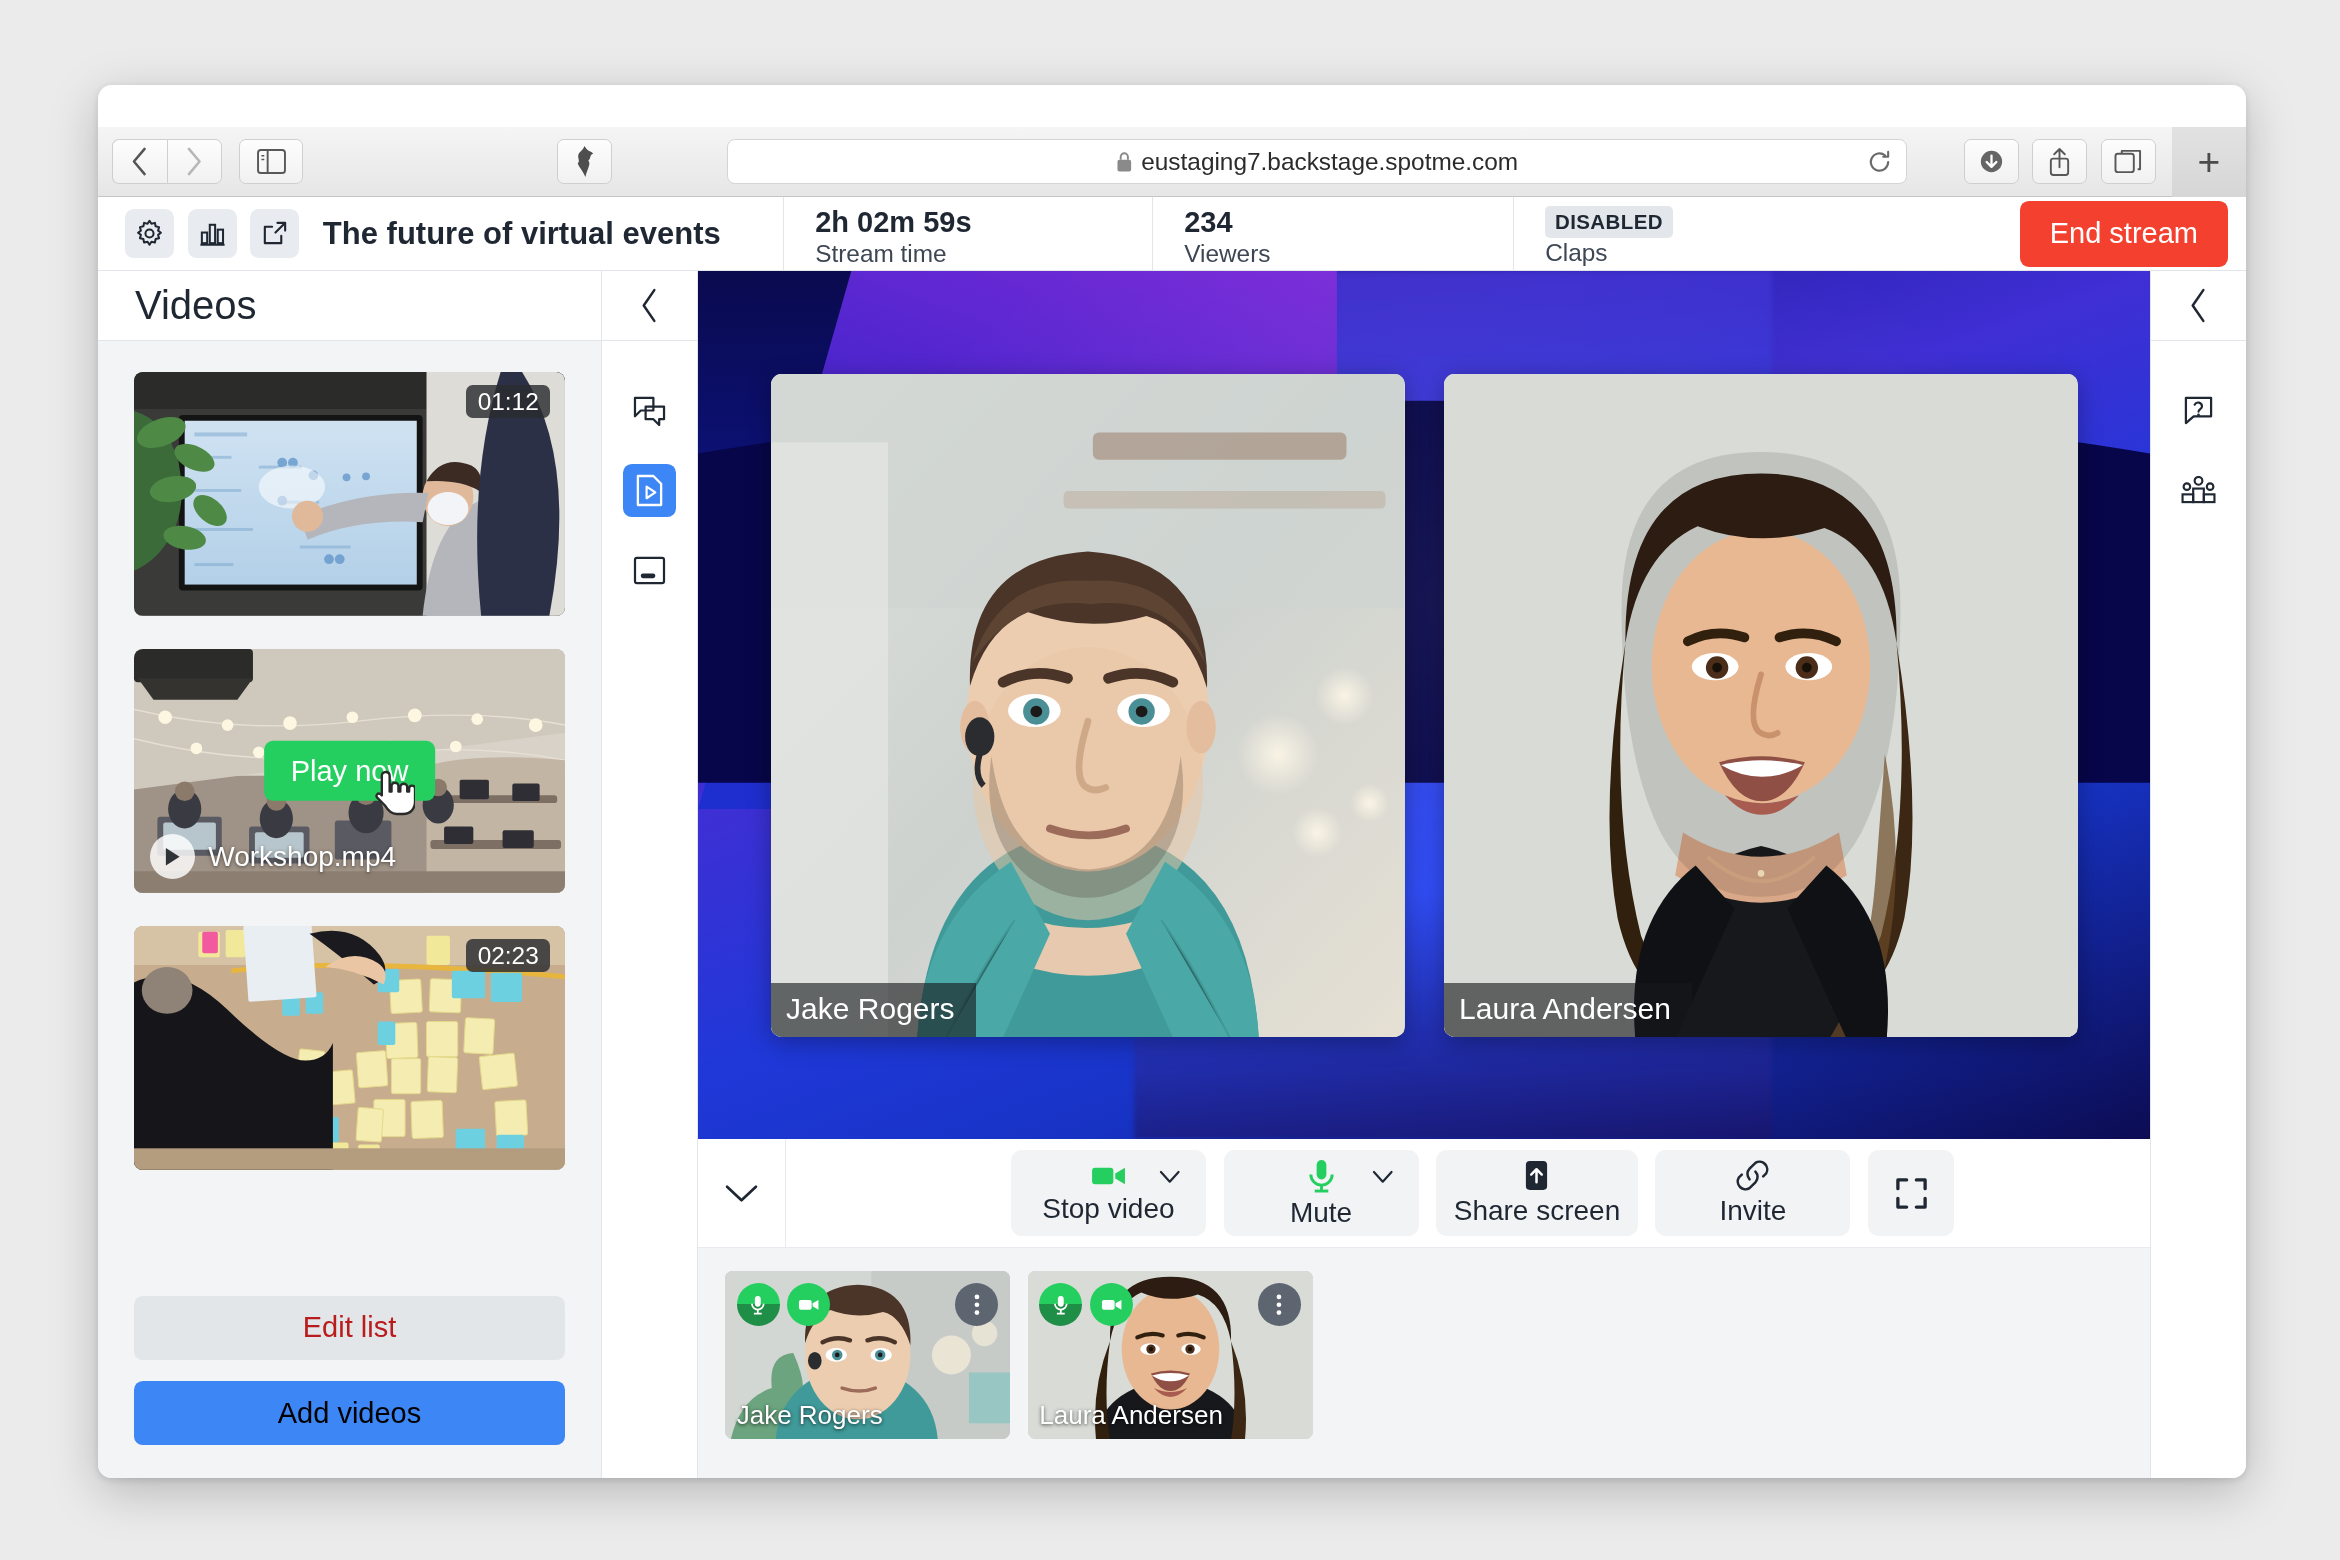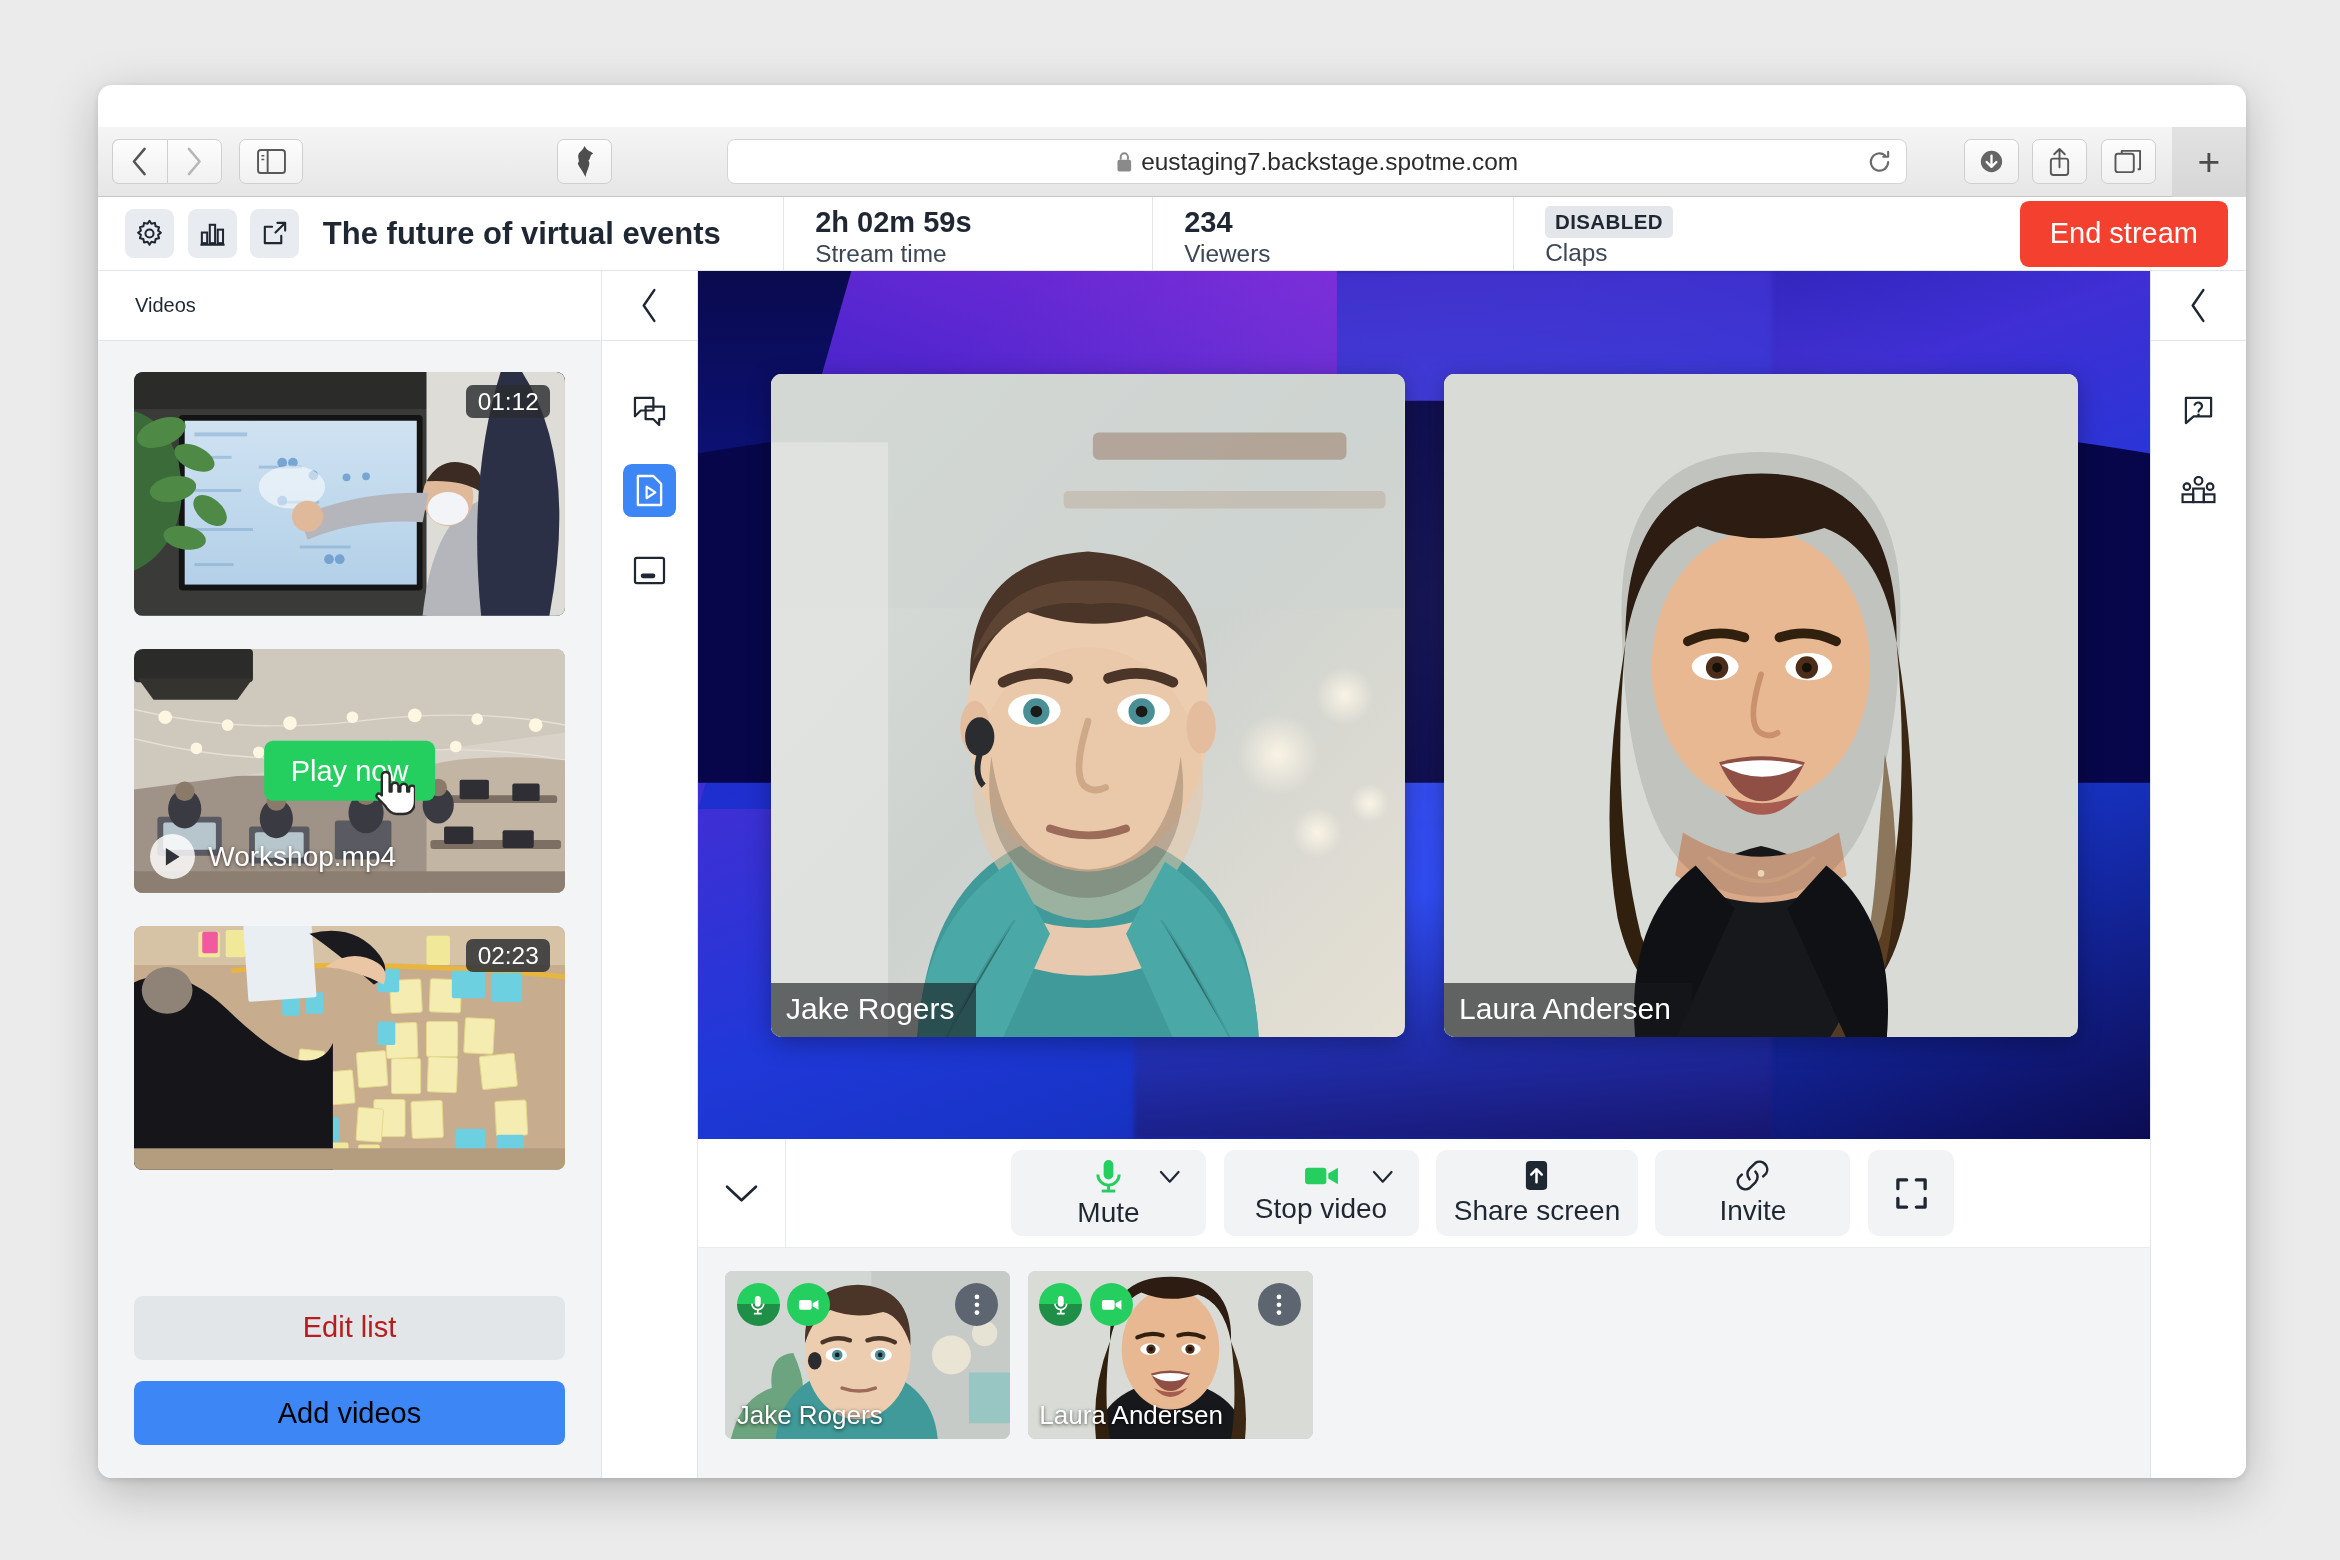--- a/index.html
+++ b/index.html
@@ -140,21 +140,21 @@
     border-right: 1px solid #e2e5e9;
     background: #f2f4f6;
     min-height: 0;
   }
   #videos-head {
     height: 70px; flex: 0 0 70px;
     background: #ffffff;
     border-bottom: 1px solid #e2e5e9;
     display: flex; align-items: center;
     padding-left: 37px;
-    font-size: 20px; color: #1f2733;
+    font-size: 40px; color: #1f2733;
   }
   #videos-list {
     flex: 1 1 auto; overflow: hidden;
     padding: 31px 36px 0 36px;
     display: flex; flex-direction: column; gap: 33px;
   }
   .video-card {
     position: relative;
     width: 431px; height: 244px;
     border-radius: 8.8px;
@@ -829,40 +829,40 @@
 
       <div id="controls-bar">
         <div id="collapse-cell">
           <svg width="39" height="25" viewBox="0 0 40 26">
               <path d="M5 6 L20 20 L35 6" fill="none" stroke="#1f2733" stroke-width="2.8" stroke-linecap="round" stroke-linejoin="round"></path>
             </svg>
         </div>
         <div id="controls-group">
 
           <button class="ctrl">
+            <svg width="41" height="29" viewBox="0 0 42 30">
+                <rect x="4" y="7" width="22" height="17" rx="3" fill="#25cf5f"></rect>
+                <path d="M28 13 L38 7 V24 L28 18 Z" fill="#25cf5f"></path>
+              </svg>
+            <span class="ctrl-label">Stop video</span>
+            <span class="caret">
+              <svg width="21.5" height="13.7" viewBox="0 0 22 14">
+                  <path d="M2 2 L11 12 L20 2" fill="none" stroke="#1f2733" stroke-width="2.2" stroke-linecap="round" stroke-linejoin="round"></path>
+                </svg>
+            </span>
+          </button>
+
+          <button class="ctrl">
             <svg width="33" height="37" viewBox="0 0 34 38">
                 <rect x="12" y="3" width="10" height="20" rx="5" fill="#25cf5f"></rect>
                 <path d="M6 18 a11 11 0 0 0 22 0" fill="none" stroke="#25cf5f" stroke-width="3"></path>
                 <line x1="17" y1="29" x2="17" y2="35" stroke="#25cf5f" stroke-width="3"></line>
                 <line x1="10" y1="35" x2="24" y2="35" stroke="#25cf5f" stroke-width="3"></line>
               </svg>
             <span class="ctrl-label">Mute</span>
-            <span class="caret">
-              <svg width="21.5" height="13.7" viewBox="0 0 22 14">
-                  <path d="M2 2 L11 12 L20 2" fill="none" stroke="#1f2733" stroke-width="2.2" stroke-linecap="round" stroke-linejoin="round"></path>
-                </svg>
-            </span>
-          </button>
-
-          <button class="ctrl">
-            <svg width="41" height="29" viewBox="0 0 42 30">
-                <rect x="4" y="7" width="22" height="17" rx="3" fill="#25cf5f"></rect>
-                <path d="M28 13 L38 7 V24 L28 18 Z" fill="#25cf5f"></path>
-              </svg>
-            <span class="ctrl-label">Stop video</span>
             <span class="caret">
               <svg width="21.5" height="13.7" viewBox="0 0 22 14">
                   <path d="M2 2 L11 12 L20 2" fill="none" stroke="#1f2733" stroke-width="2.2" stroke-linecap="round" stroke-linejoin="round"></path>
                 </svg>
             </span>
           </button>
 
           <button class="ctrl">
             <svg width="27" height="33" viewBox="0 0 28 34">
                 <rect x="3" y="2" width="22" height="30" rx="4" fill="#1f2733"></rect>

